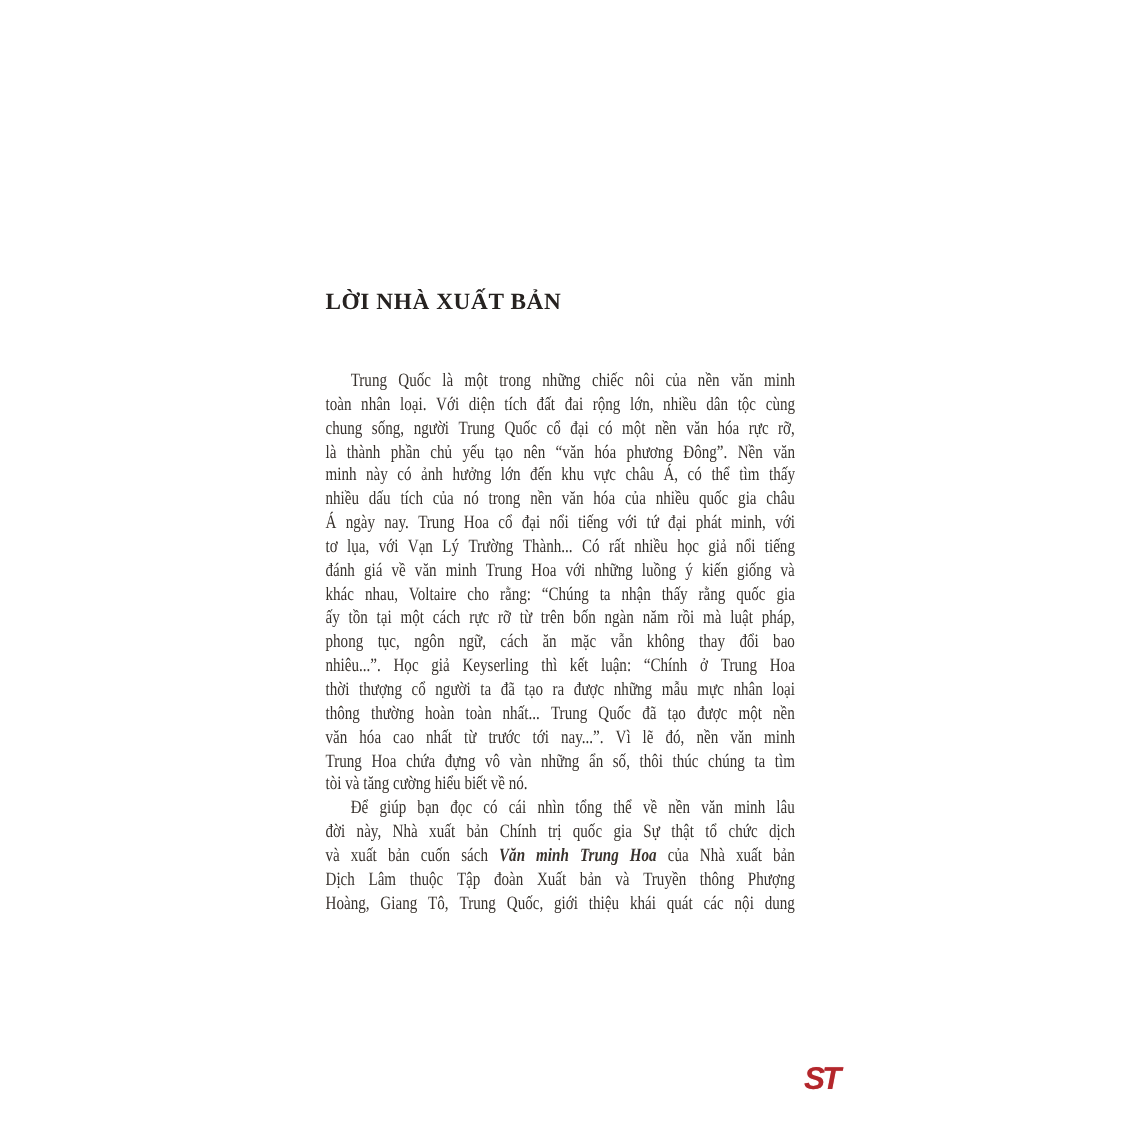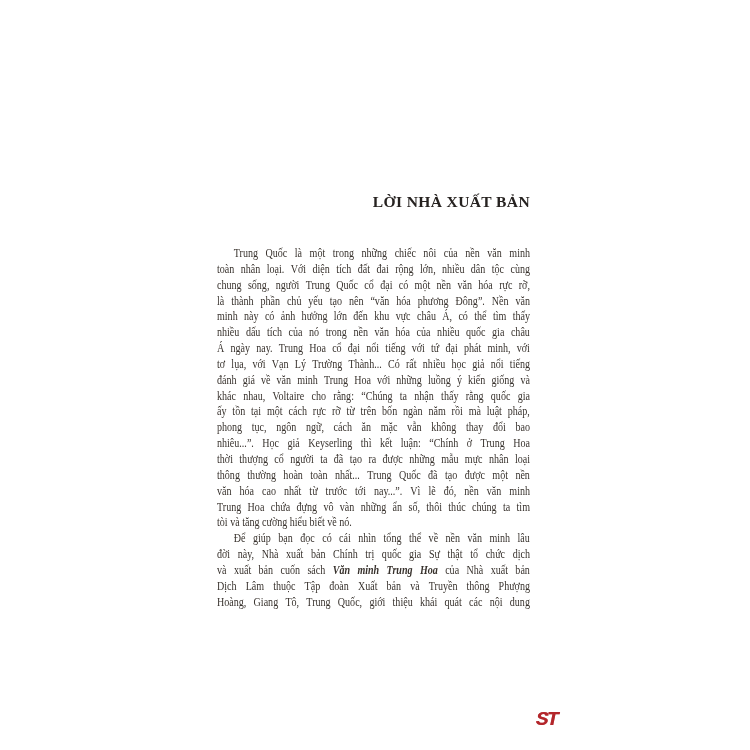--- a/index.html
+++ b/index.html
@@ -18,21 +18,21 @@
     position: absolute;
     inset: 0;
     background: #ffffff;
   }
   .title {
     position: absolute;
     top: 193px;
     left: 217px;
     width: 313px;
     margin: 0;
-    text-align: right;
+    text-align: left;
     font-family: "Liberation Serif", serif;
     font-size: 15.5px;
     font-weight: 700;
     letter-spacing: 0.4px;
     color: #262220;
     white-space: nowrap;
   }
   .body-text {
     position: absolute;
     top: 246px;
@@ -60,21 +60,21 @@
     padding-left: 21px;
   }
   .em {
     font-weight: 700;
     font-style: italic;
   }
   .logo {
     position: absolute;
     left: 536px;
     top: 706px;
-    font-family: Liberation Mono, monospace;
+    font-family: Liberation Sans, sans-serif;
     font-weight: 700;
     font-style: italic;
     font-size: 21px;
     line-height: 28px;
     letter-spacing: -2px;
     color: #b3262b;
     text-shadow: 0 0 0.5px #d8888b;
   }
 </style>
 </head>

